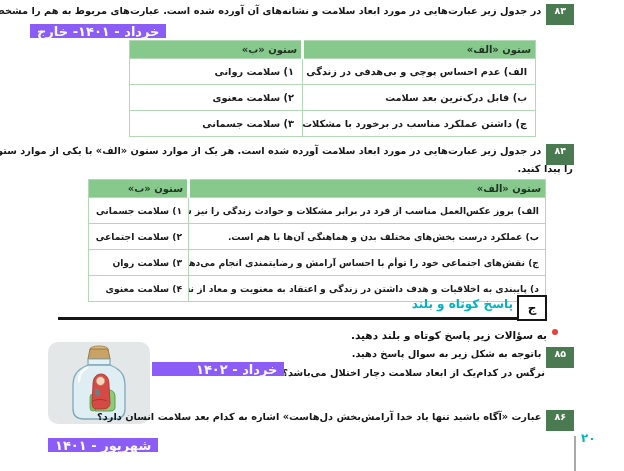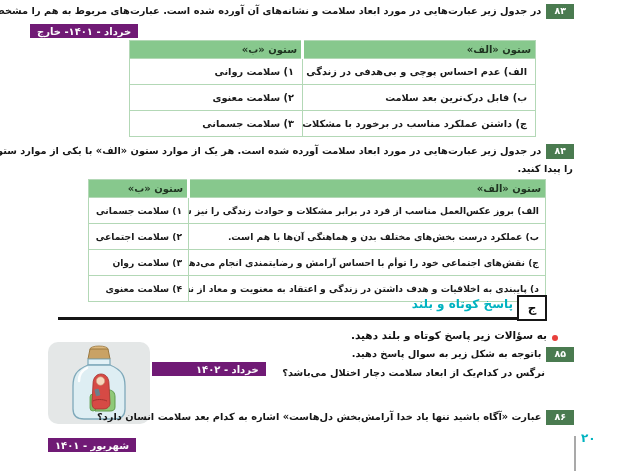--- a/index.html
+++ b/index.html
@@ -11,27 +11,27 @@
     direction:rtl;
     overflow:hidden;
     color:#141414;
   }
   .abs { position:absolute; }
 
   .qline { display:flex; align-items:flex-start; gap:5px; white-space:nowrap; }
   .qbadge {
     background:#4a7b50; color:#fff;
     font-size:9.5px; font-weight:bold;
-    padding:1px 8px 2px; line-height:12px; flex:0 0 auto;
+    padding:1px 8px 8px; line-height:12px; flex:0 0 auto;
   }
   .qtext { font-size:9.8px; font-weight:bold; line-height:13px; color:#161616; }
 
   .graybadge {
-    background:#701a75; color:#fbfbfb;
-    font-size:10px; font-weight:bold;
+    background:#8b5cf6; color:#fbfbfb;
+    font-size:13px; font-weight:bold;
     padding:1.5px 7px; line-height:11px; white-space:nowrap;
   }
 
   table.qt { border-collapse:collapse; table-layout:fixed; direction:rtl; background:#fff; }
   .qt th {
     background:#87c88d; color:#1e3320;
     font-size:10px; font-weight:bold;
     padding:3px 4px; border:1px solid #b3d8b6; text-align:right;
   }
   .qt th.wdiv { border-right:3px solid #ffffff; }
@@ -45,21 +45,21 @@
   .qt.t2 td { height:26px; font-size:9.2px; padding:2px 6px; }
 
   .sec-line { background:#161616; height:2.5px; }
   .sec-box {
     width:30px; height:26px; border:2.5px solid #161616; background:#fff;
     display:flex; align-items:center; justify-content:center;
     font-size:12px; font-weight:bold; color:#111;
   }
   .sec-title { color:#00b3c0; font-size:12px; font-weight:bold; white-space:nowrap; }
 
-  .instruction { display:flex; align-items:flex-end; gap:5px; white-space:nowrap; }
+  .instruction { display:flex; align-items:flex-start; gap:5px; white-space:nowrap; }
   .red-dot { width:6px; height:6px; border-radius:50%; background:#e8403c; flex:0 0 auto; }
   .instr-text { font-size:10.5px; font-weight:bold; color:#111; }
 
   .img-card {
     width:102px; height:82px; background:#e4e7e7;
     border-radius:10px; display:flex; align-items:center; justify-content:center;
   }
 
   .page-num { color:#00b3c0; font-size:12px; font-weight:bold; }
   .vline { width:1.5px; background:#a9a9a9; }

